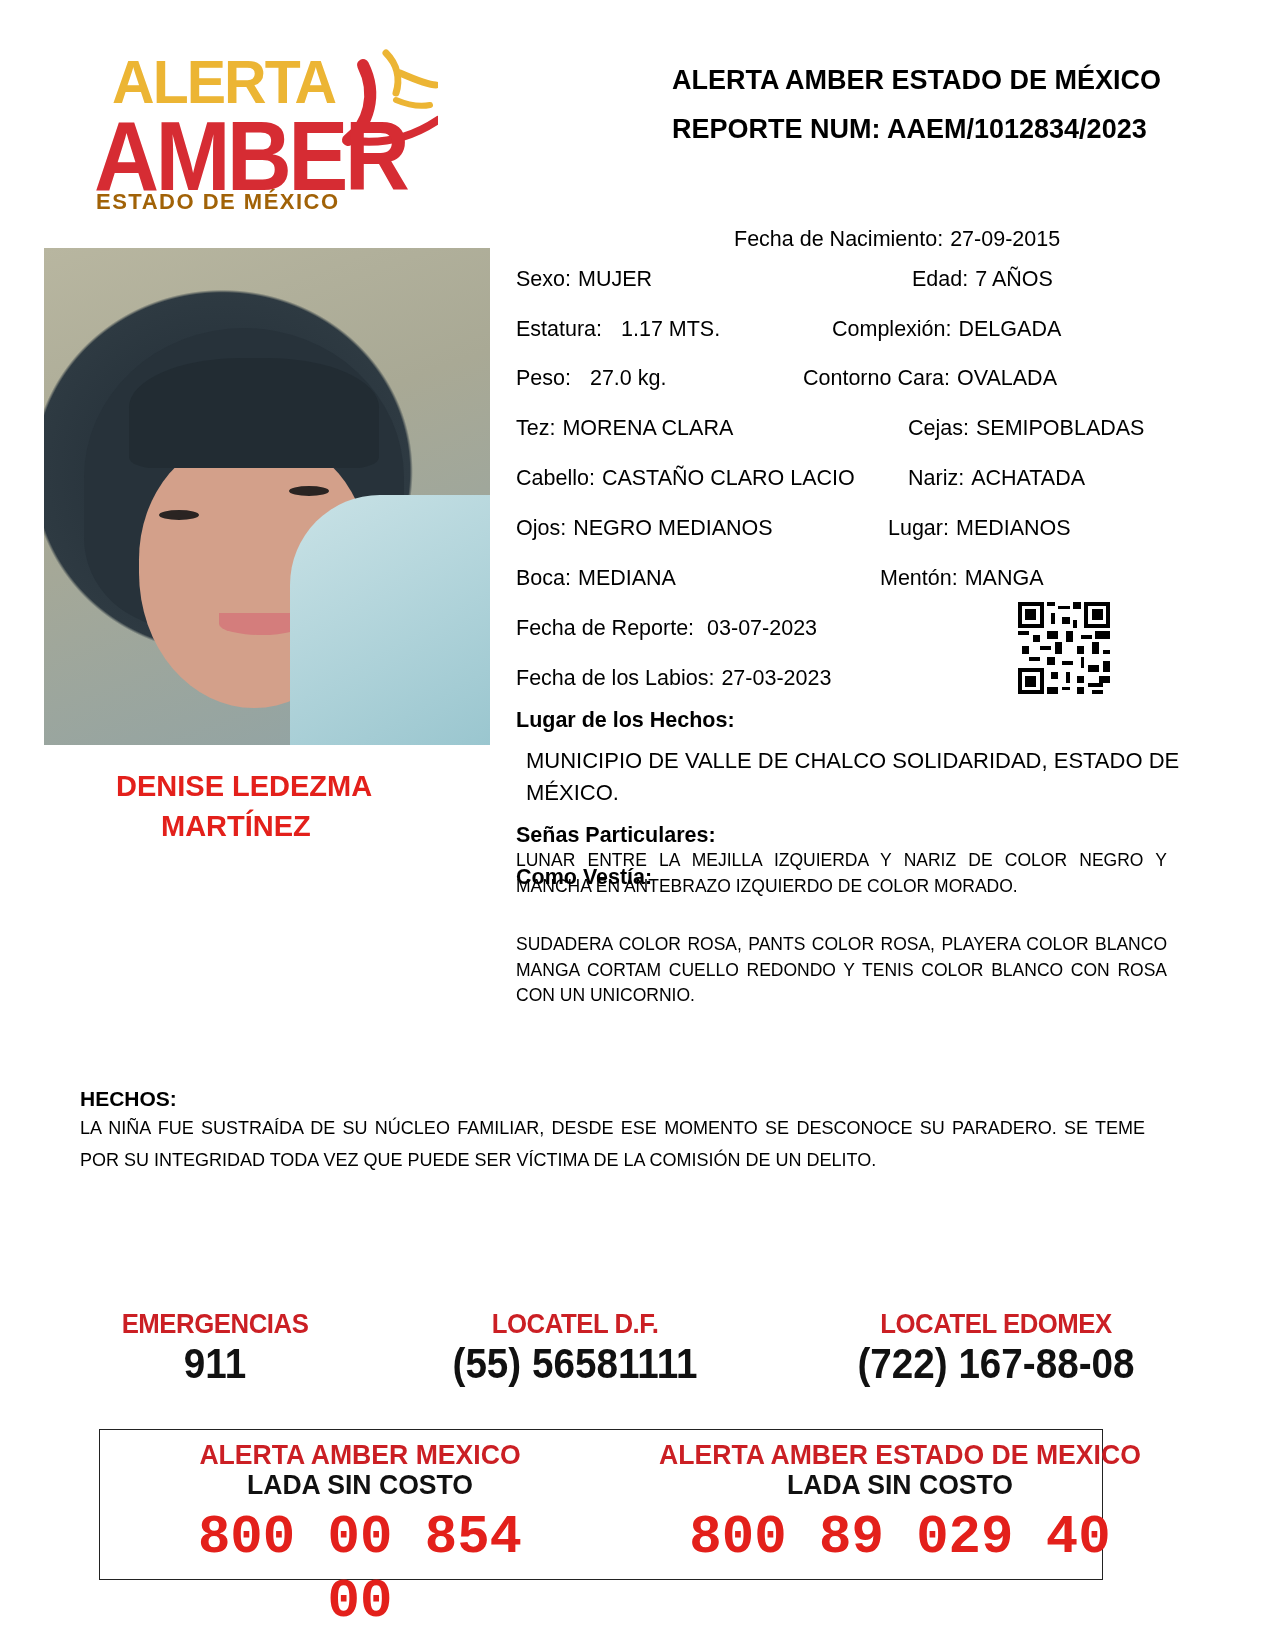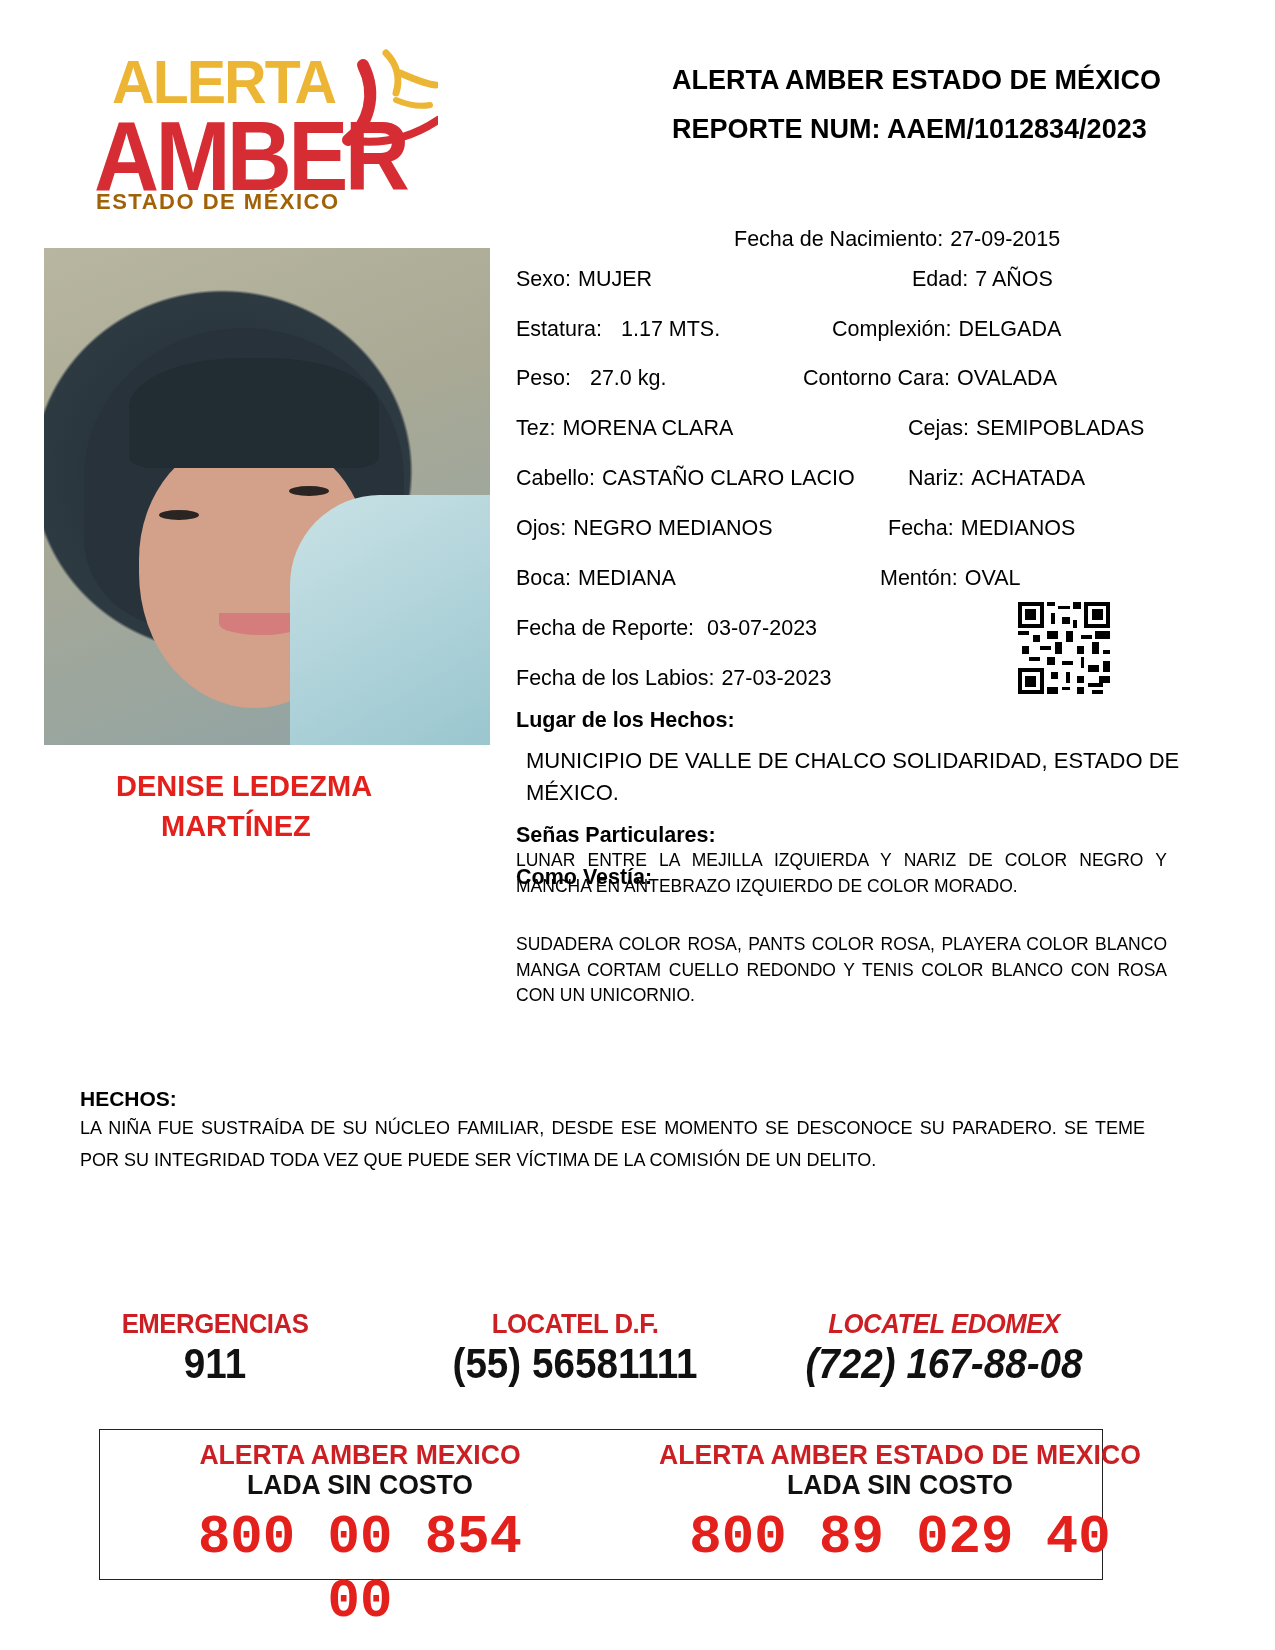--- a/index.html
+++ b/index.html
@@ -127,28 +127,28 @@
   <span class="lbl">Cabello:</span><span>CASTAÑO CLARO LACIO</span>
 </div>
 <div class="field" style="left:908px; top:466px;">
   <span class="lbl">Nariz:</span><span>ACHATADA</span>
 </div>
 
 <div class="field" style="left:516px; top:516px;">
   <span class="lbl">Ojos:</span><span>NEGRO MEDIANOS</span>
 </div>
 <div class="field" style="left:888px; top:516px;">
-  <span class="lbl">Fecha:</span><span>MEDIANOS</span>
+  <span class="lbl">Lugar:</span><span>MEDIANOS</span>
 </div>
 
 <div class="field" style="left:516px; top:566px;">
   <span class="lbl">Boca:</span><span>MEDIANA</span>
 </div>
 <div class="field" style="left:880px; top:566px;">
-  <span class="lbl">Mentón:</span><span>OVAL</span>
+  <span class="lbl">Mentón:</span><span>MANGA</span>
 </div>
 
 <div class="field" style="left:516px; top:616px;">
   <span class="lbl">Fecha de Reporte:</span>&nbsp;<span>03-07-2023</span>
 </div>
 <div class="field" style="left:516px; top:666px;">
   <span class="lbl">Fecha de los Labios:</span><span>27-03-2023</span>
 </div>
 
 <svg class="qr" viewBox="0 0 25 25" shape-rendering="crispEdges">
@@ -212,21 +212,21 @@
 <div class="hechos-text">LA NIÑA FUE SUSTRAÍDA DE SU NÚCLEO FAMILIAR, DESDE ESE MOMENTO SE DESCONOCE SU PARADERO. SE TEME POR SU INTEGRIDAD TODA VEZ QUE PUEDE SER VÍCTIMA DE LA COMISIÓN DE UN DELITO.</div>
 
 <div class="contact" style="left:90px; top:1308px; width:250px;">
   <span class="c-label">EMERGENCIAS</span>
   <span class="c-num">911</span>
 </div>
 <div class="contact" style="left:420px; top:1308px; width:310px;">
   <span class="c-label">LOCATEL D.F.</span>
   <span class="c-num">(55) 56581111</span>
 </div>
-<div class="contact" style="left:784px; top:1308px; width:320px;font-style:italic;">
+<div class="contact" style="left:836px; top:1308px; width:320px;">
   <span class="c-label">LOCATEL EDOMEX</span>
   <span class="c-num">(722) 167-88-08</span>
 </div>
 
 <div class="tollfree">
   <div class="tf-col" style="left:60px; width:400px;">
     <span class="tf-org">ALERTA AMBER MEXICO</span>
     <span class="tf-lada">LADA SIN COSTO</span>
     <span class="tf-num">800 00 854 00</span>
   </div>

